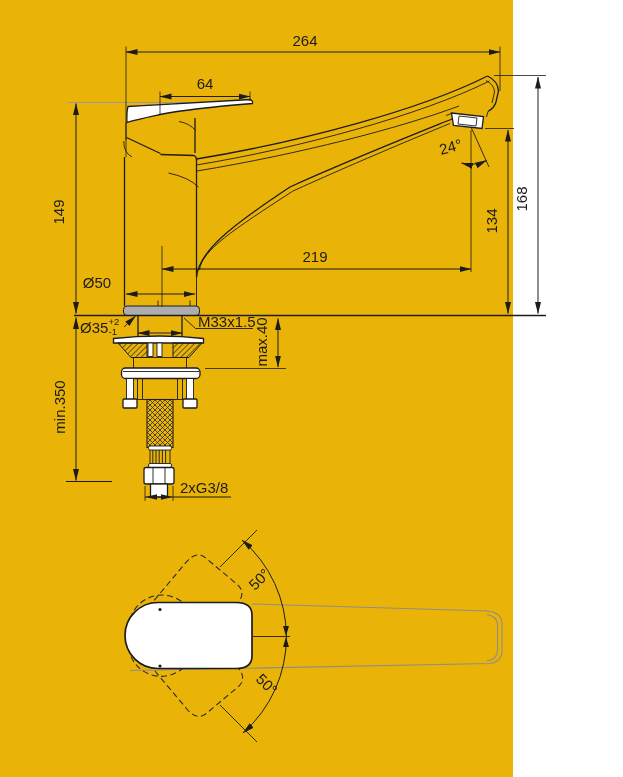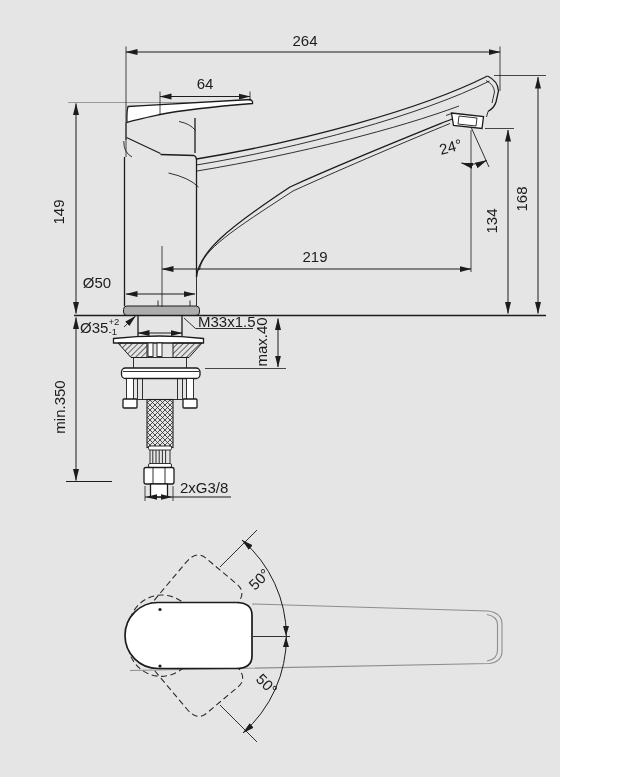--- a/index.html
+++ b/index.html
@@ -1,16 +1,16 @@
 <!DOCTYPE html>
 <html><head>
 <meta charset="utf-8">
 <style>
   html,body{margin:0;padding:0;background:#ffffff;}
-  .page{width:560px;height:777px;background:#e5e5e5;position:relative;font-family:"Liberation Sans","DejaVu Sans",sans-serif;}
+  .page{width:513px;height:777px;background:#eab308;position:relative;font-family:"Liberation Sans","DejaVu Sans",sans-serif;}
   svg{display:block;}
   svg text{font-family:"Liberation Sans","DejaVu Sans",sans-serif;fill:#1c1c1c;}
   .dimtxt{font-size:15px;}
   .toltxt{font-size:9.5px;}
   .outline{stroke:#1c1c1c;fill:none;stroke-width:1.3;}
   .thin{stroke:#1c1c1c;fill:none;stroke-width:0.9;}
   .dim{stroke:#1c1c1c;fill:none;stroke-width:1;}
   .ext{stroke:#1c1c1c;fill:none;stroke-width:0.8;}
   .aux{stroke:#9a9a9a;fill:none;stroke-width:1.2;}
   .grayline{stroke:#8d8d8d;fill:none;stroke-width:1.1;}

